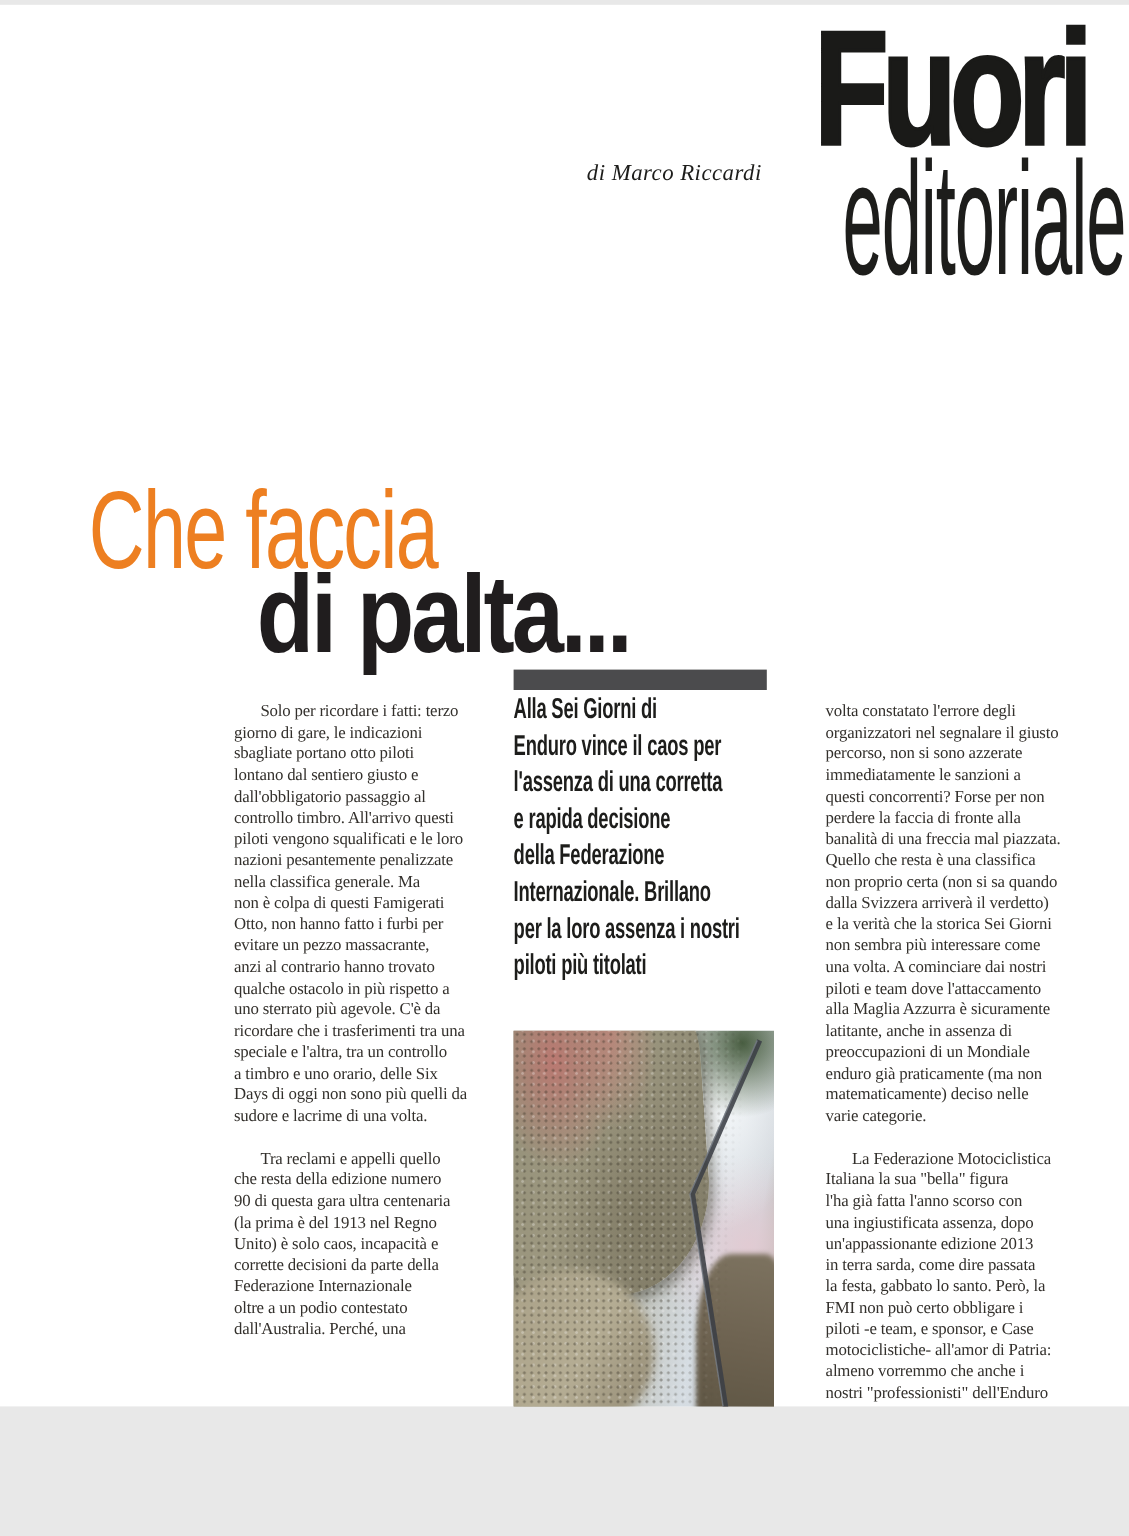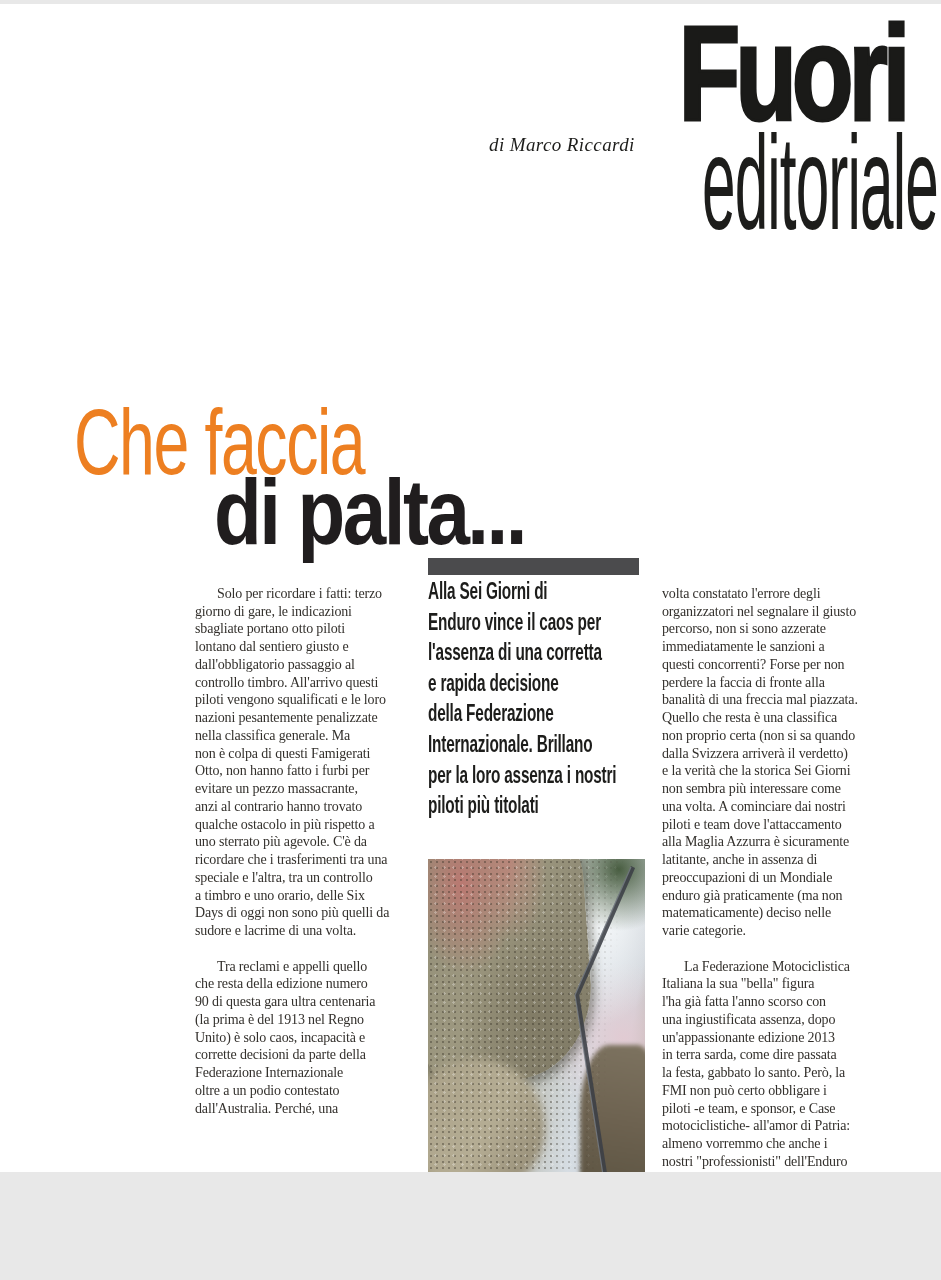--- a/index.html
+++ b/index.html
@@ -52,21 +52,21 @@
     transform:scaleX(0.64);transform-origin:left top;
     white-space:pre-line;
   }
   
   .col{
     position:absolute;top:563px;
     font-size:14px;line-height:17.75px;letter-spacing:-0.15px;
     white-space:pre-line;
   }
   .col-1{left:195px;width:222px;}
-  .col-3{left:662px;width:218px;}
+  .col-3{left:688px;width:218px;}
   .col p{margin:0;}
   .col p.indent{text-indent:22px;}
   
   .photo{
     position:absolute;left:428px;top:855px;width:217px;height:345px;
     overflow:hidden;
     background:
       radial-gradient(circle at 88% 3%, rgba(44,68,34,.85), rgba(44,68,34,0) 16%),
       radial-gradient(ellipse at 80% 14%, rgba(250,252,253,.95), rgba(250,252,253,0) 28%),
       radial-gradient(ellipse at 90% 52%, rgba(228,201,209,.85), rgba(228,201,209,0) 30%),

